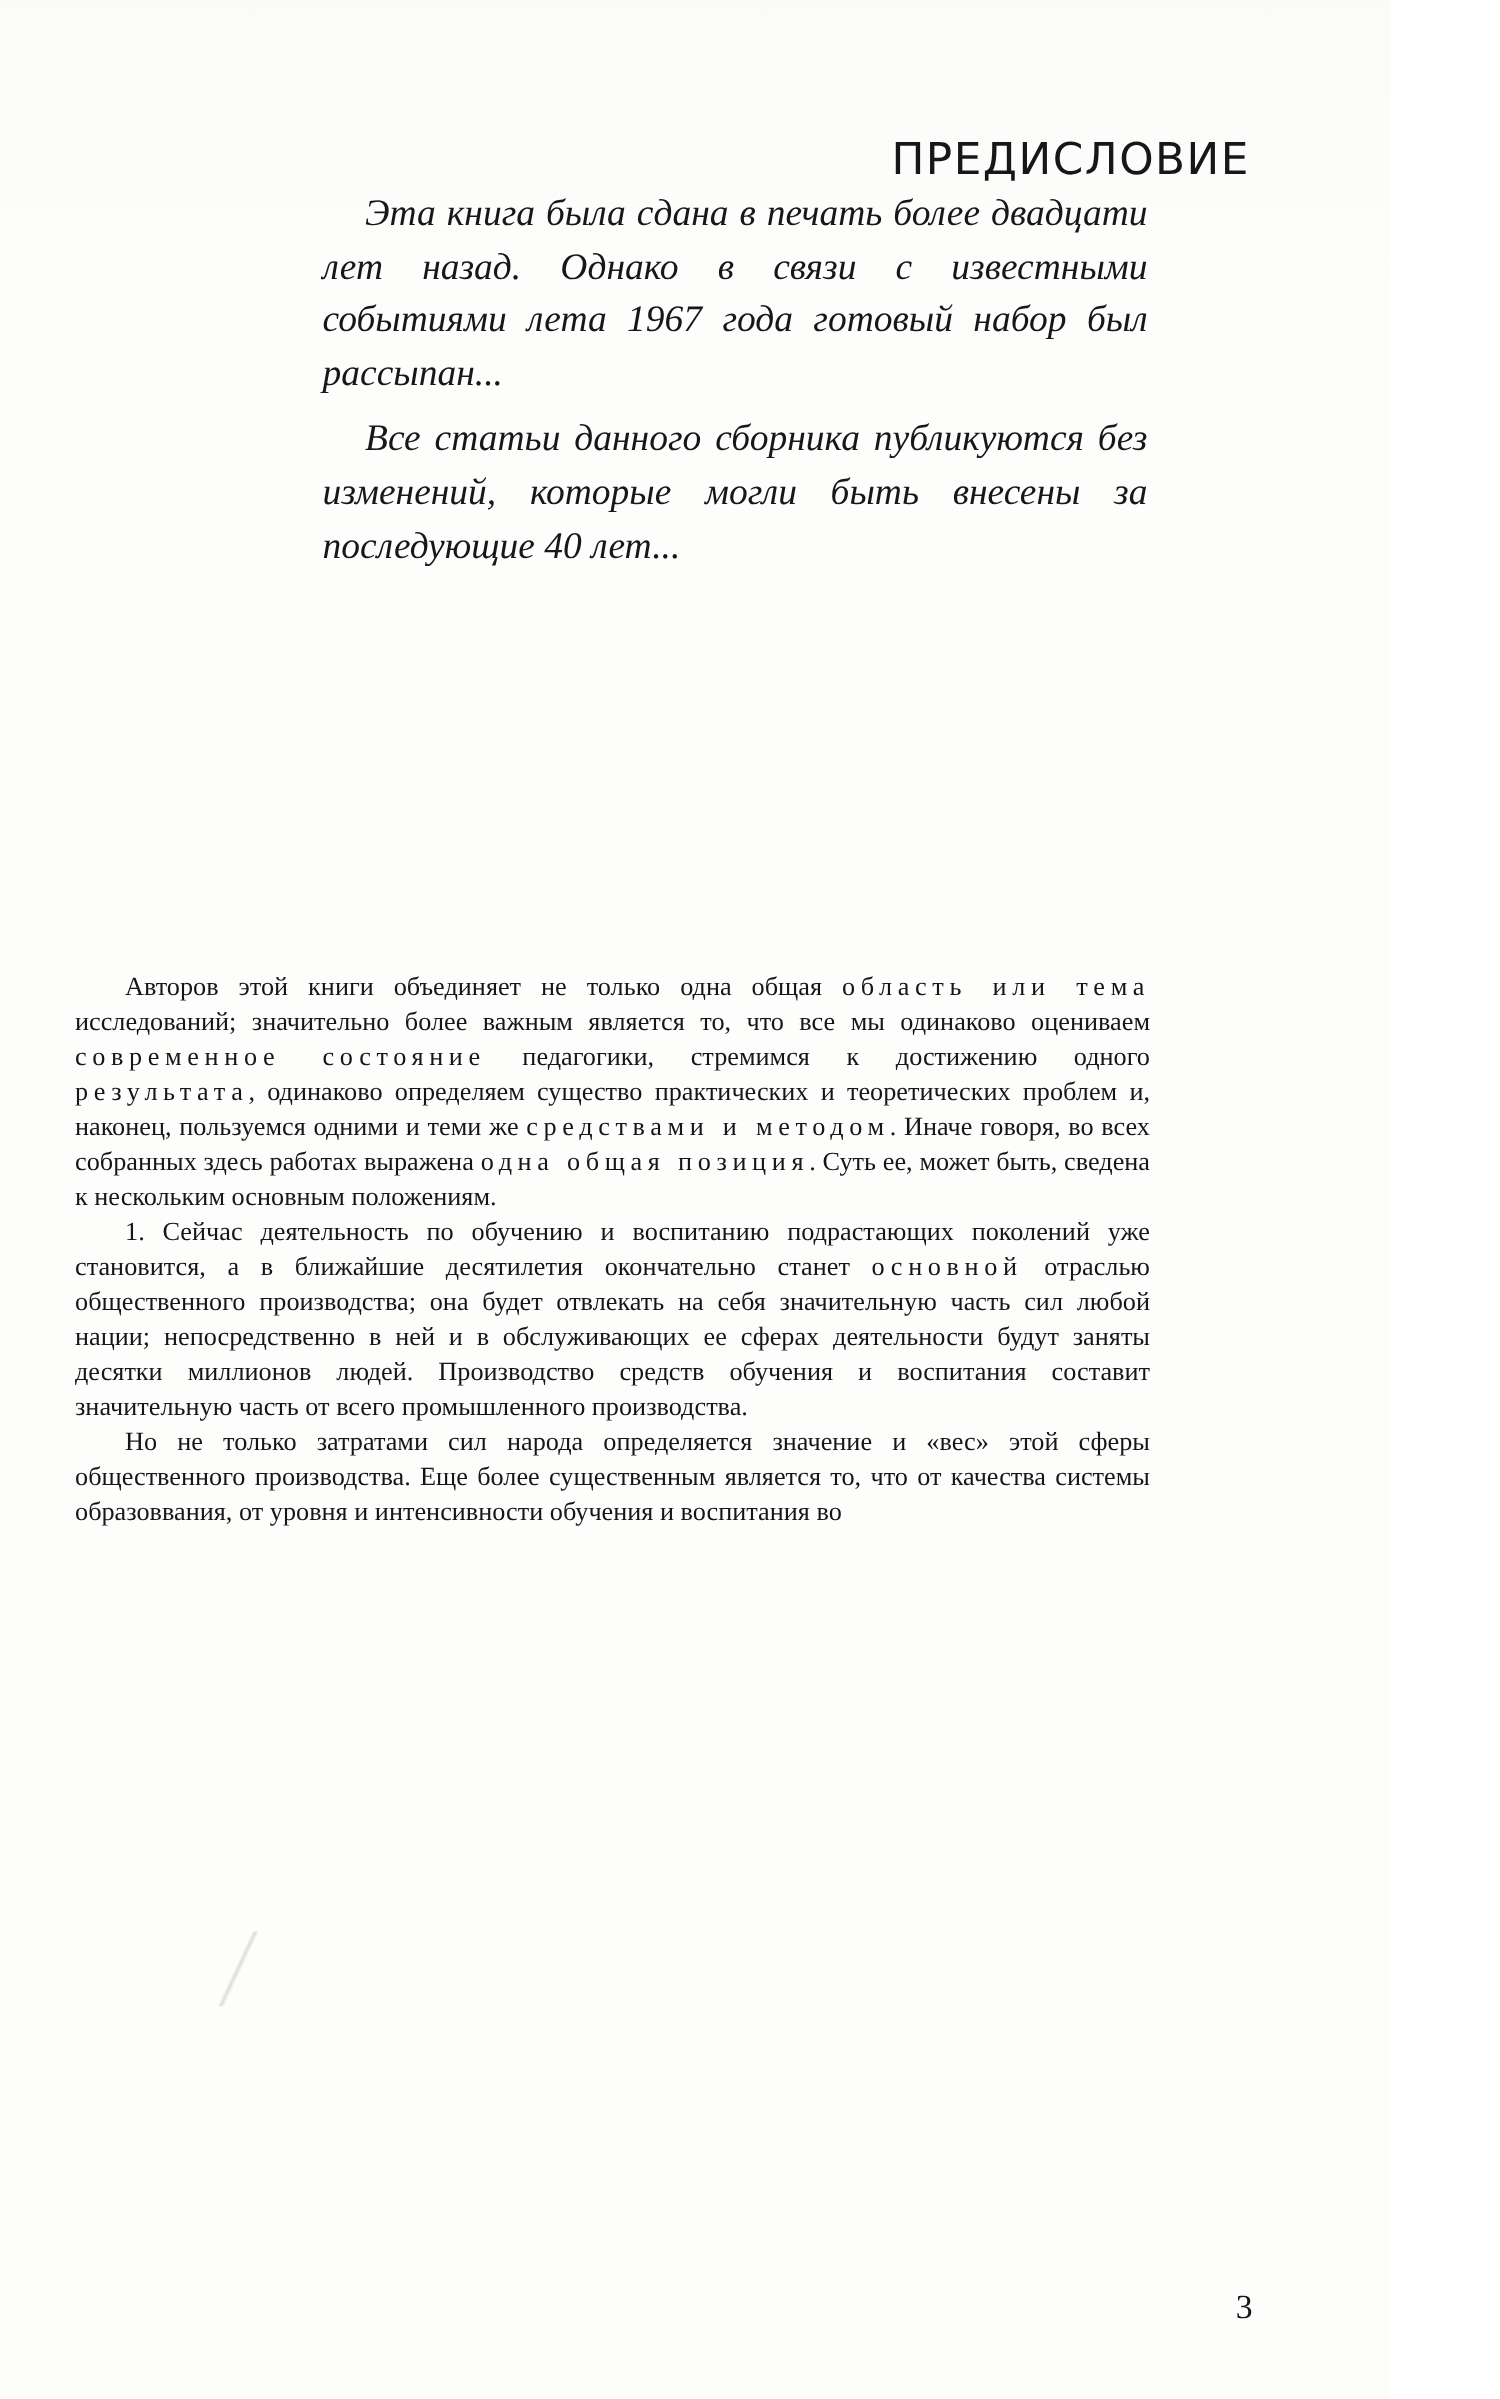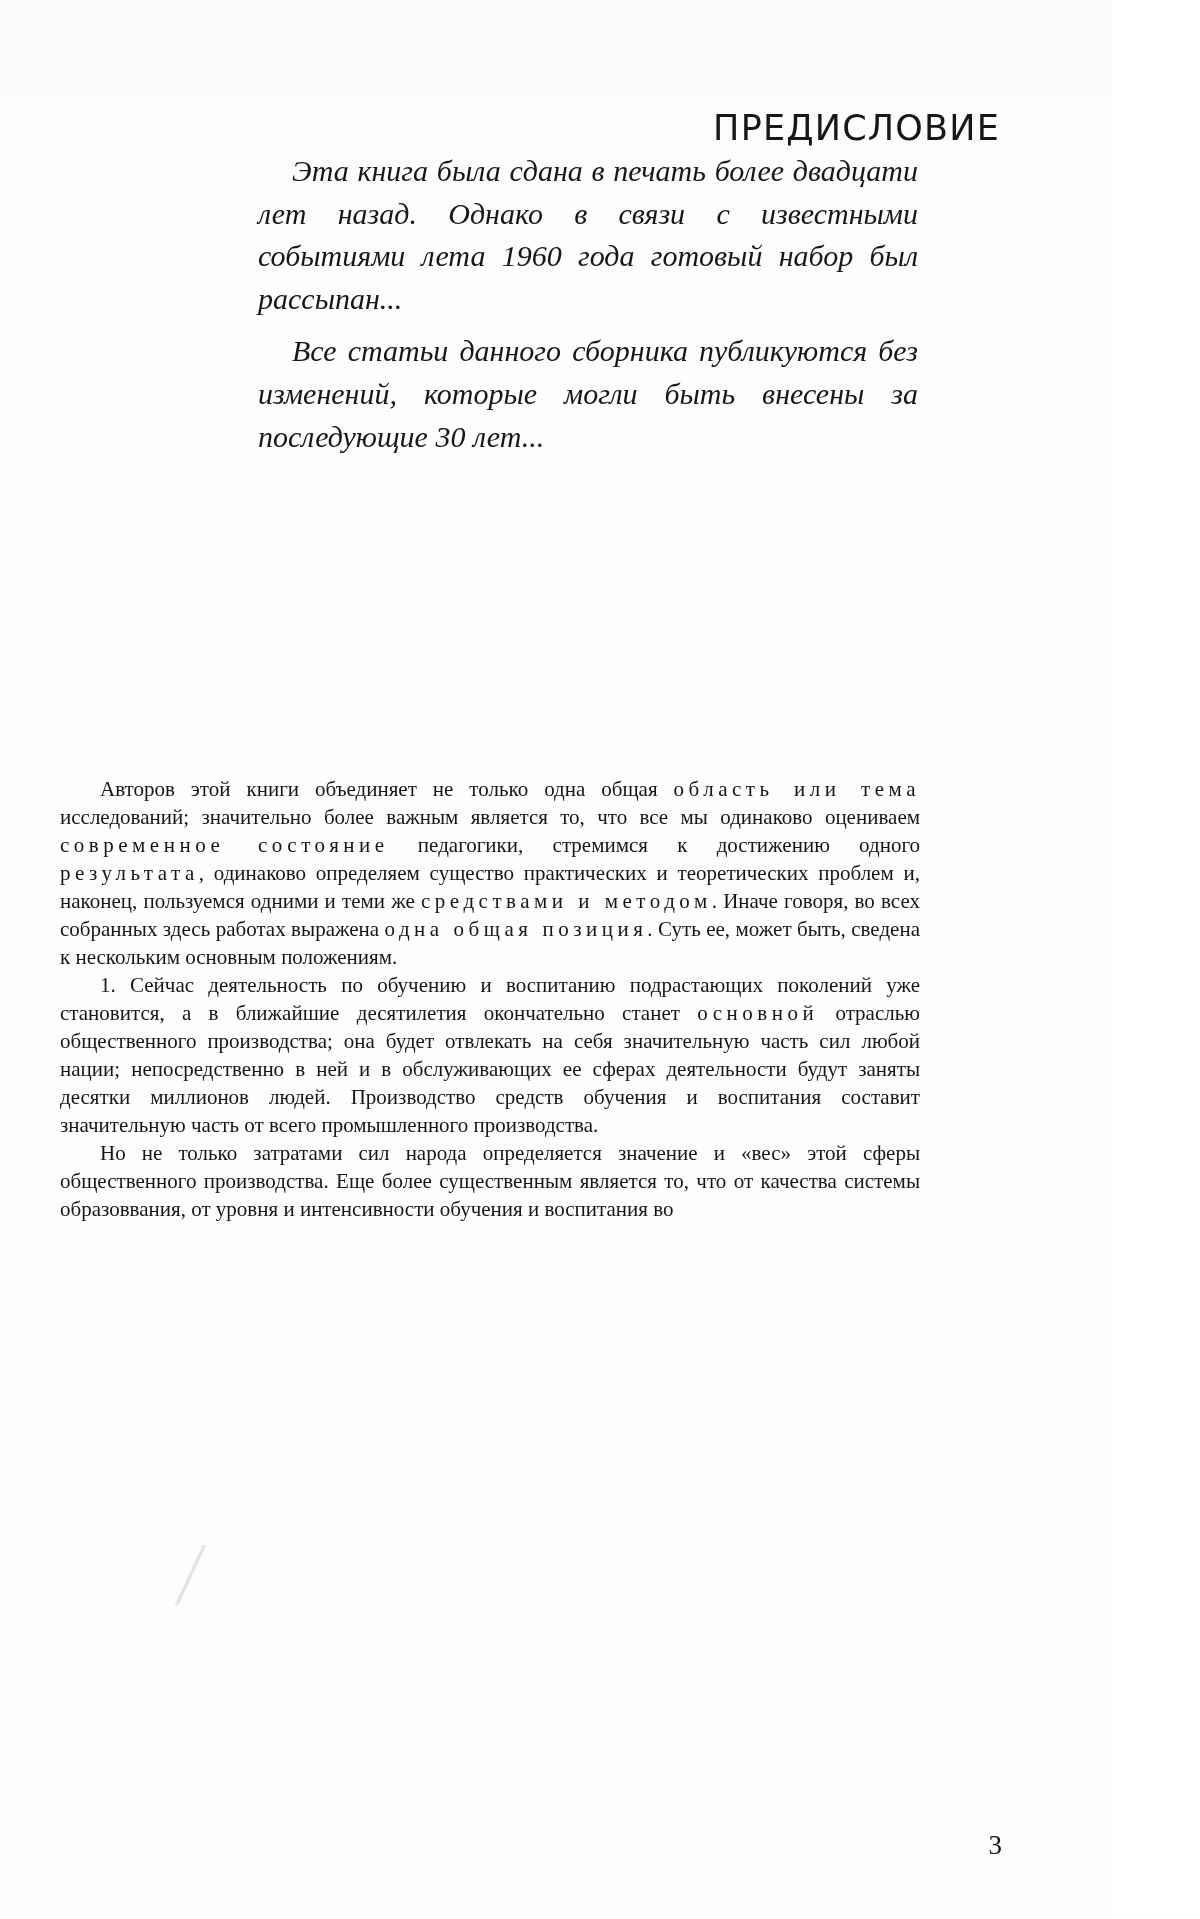--- a/index.html
+++ b/index.html
@@ -103,22 +103,22 @@
 </head>
 <body>
 
 <div class="page">
 
   <div class="page-shade"></div>
 
   <h1 class="page-title">ПРЕДИСЛОВИЕ</h1>
 
   <div class="epigraph">
-    <p>Эта книга была сдана в печать более двадцати лет назад. Однако в связи с известными событиями лета 1960 года готовый набор был рассыпан...</p>
-    <p class="second">Все статьи данного сборника публикуются без изменений, которые могли быть внесены за последующие 30 лет...</p>
+    <p>Эта книга была сдана в печать более двадцати лет назад. Однако в связи с известными событиями лета 1967 года готовый набор был рассыпан...</p>
+    <p class="second">Все статьи данного сборника публикуются без изменений, которые могли быть внесены за последующие 40 лет...</p>
   </div>
 
   <div class="body-text">
 
     <p><span>Авторов этой книги объединяет не только одна общая </span><span class="sp">область или тема</span><span> исследований; значительно более важным является то, что все мы одинаково оцениваем </span><span class="sp">современное состояние</span><span> педагогики, стремимся к достижению одного </span><span class="sp">результата</span><span>, одинаково определяем существо практических и теоретических проблем и, наконец, пользуемся одними и теми же </span><span class="sp">средствами и методом</span><span>. Иначе говоря, во всех собранных здесь работах выражена </span><span class="sp">одна общая позиция</span><span>. Суть ее, может быть, сведена к нескольким основным положениям.</span></p>
 
     <p><span>1. Сейчас деятельность по обучению и воспитанию подрастающих поколений уже становится, а в ближайшие десятилетия окончательно станет </span><span class="sp">основной</span><span> отраслью общественного производства; она будет отвлекать на себя значительную часть сил любой нации; непосредственно в ней и в обслуживающих ее сферах деятельности будут заняты десятки миллионов людей. Производство средств обучения и воспитания составит значительную часть от всего промышленного производства.</span></p>
 
     <p>Но не только затратами сил народа определяется значение и «вес» этой сферы общественного производства. Еще более существенным является то, что от качества системы образоввания, от уровня и интенсивности обучения и воспитания во</p>
 

